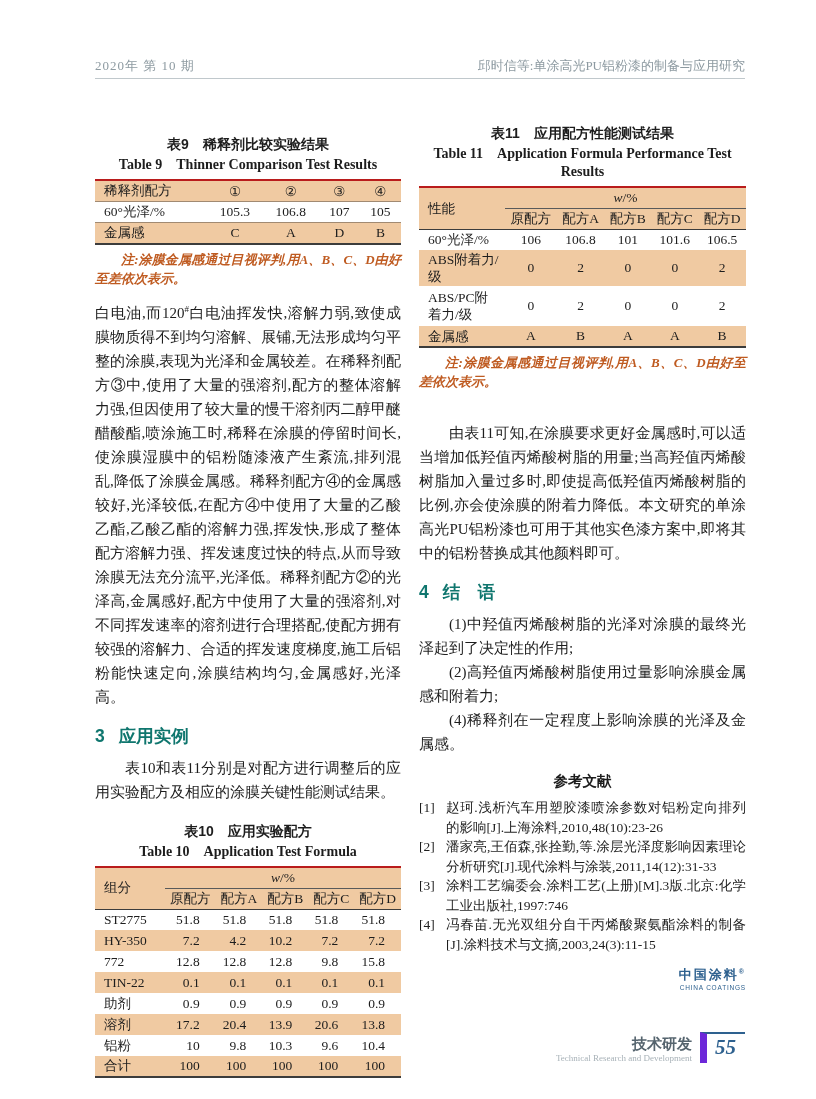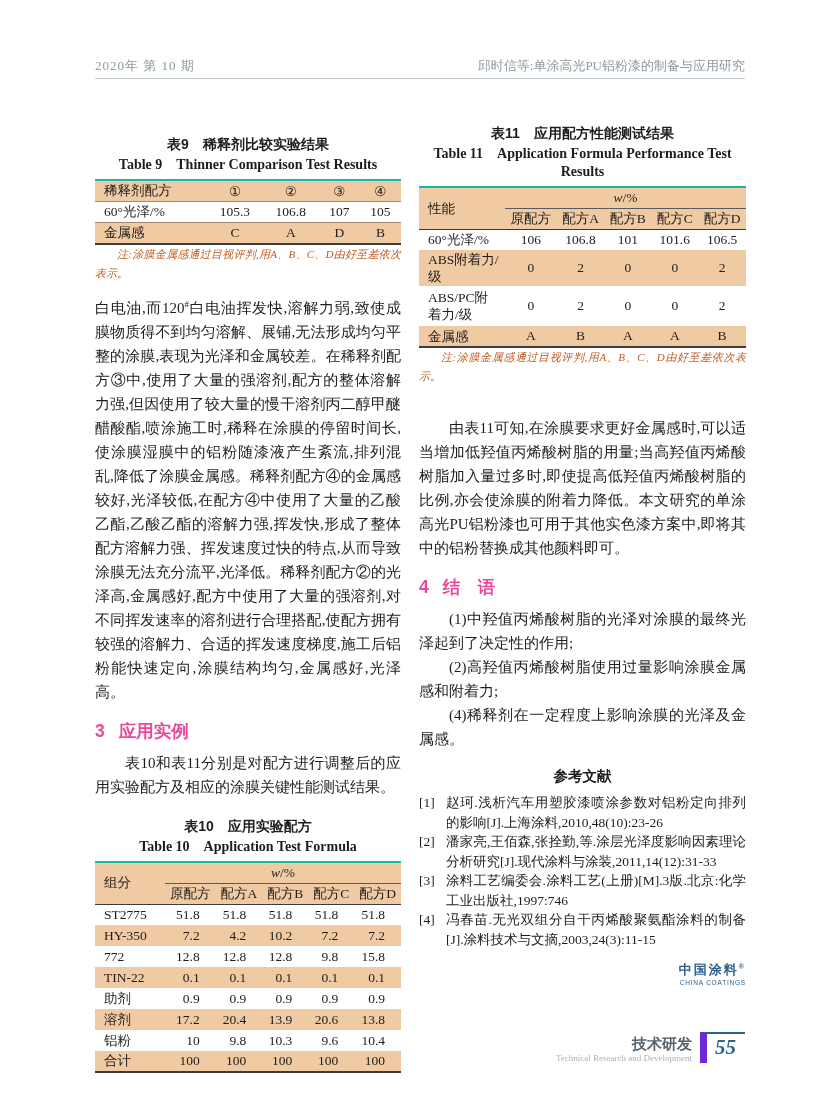--- a/index.html
+++ b/index.html
@@ -18,47 +18,47 @@
   .col-left  { position:absolute; left:95px;  top:135px; width:306px; }
   .col-right { position:absolute; left:419px; top:124px; width:327px; }
 
   
   .cap-zh { text-align:center; font-family:"Liberation Sans","DejaVu Sans",sans-serif;
             font-weight:700; font-size:14px; line-height:18px; }
   .cap-en { text-align:center; font-weight:700; font-size:14px; line-height:18px; margin-top:3px; }
 
   
   table.tbl { border-collapse:collapse; width:100%; margin-top:5px;
-              border-top:2px solid #14b8a6; border-bottom:2px solid #3c3c3c;
+              border-top:2px solid #b91c1c; border-bottom:2px solid #3c3c3c;
               font-size:13.5px; }
   table.tbl td { height:21px; padding:1px 4px; text-align:center; }
   tr.tan td { background:#f0caa2; }
   .lbl { text-align:left !important; padding-left:9px !important; }
   .t9 tr.sep td { border-top:1px solid #a18a72; }
   td.grp { border-bottom:1px solid #5a5a5a; font-size:13.5px; }
   td.grp i { font-family:"Liberation Serif",serif; }
   tr.hdr2 td, td.corner { border-bottom:1.4px solid #3c3c3c; }
   td.corner { vertical-align:middle; }
   .t10 td { height:19px; }
   .t10 td.num { text-align:right; padding-right:16px; }
   .t11 td { height:23px; }
   .t11 .lbl { word-break:break-all; line-height:17px; }
 
   
-  .note { color:#bf5b21; font-size:11px; line-height:19px;
-          font-style:italic; font-weight:400; text-indent:2em; text-align:justify; }
+  .note { margin-top:5px; color:#bf5b21; font-size:13px; line-height:19px;
+          font-style:italic; font-weight:700; text-indent:2em; text-align:justify; }
 
   
   .para { font-size:15px; line-height:24px; text-align:justify; }
   .para.indent { text-indent:2em; }
   .p-first { margin-top:9px; }
   sup.hash { font-size:9px; }
 
   
-  .sec-head { margin-top:15px; margin-bottom:8px; color:#ec4899;
+  .sec-head { margin-top:15px; margin-bottom:8px; color:#0f766e;
               font-family:"Liberation Sans","DejaVu Sans",sans-serif;
               font-weight:700; font-size:17.5px; line-height:24px; }
   .sec-head .num { margin-right:14px; }
 
   
   .refs-head { margin-top:16px; margin-bottom:7px; text-align:center;
                font-family:"Liberation Sans","DejaVu Sans",sans-serif;
                font-weight:700; font-size:14.5px; }
   .ref { display:flex; font-size:13.5px; line-height:19.5px; text-align:justify; }
   .ref .ref-num  { flex:0 0 27px; }

